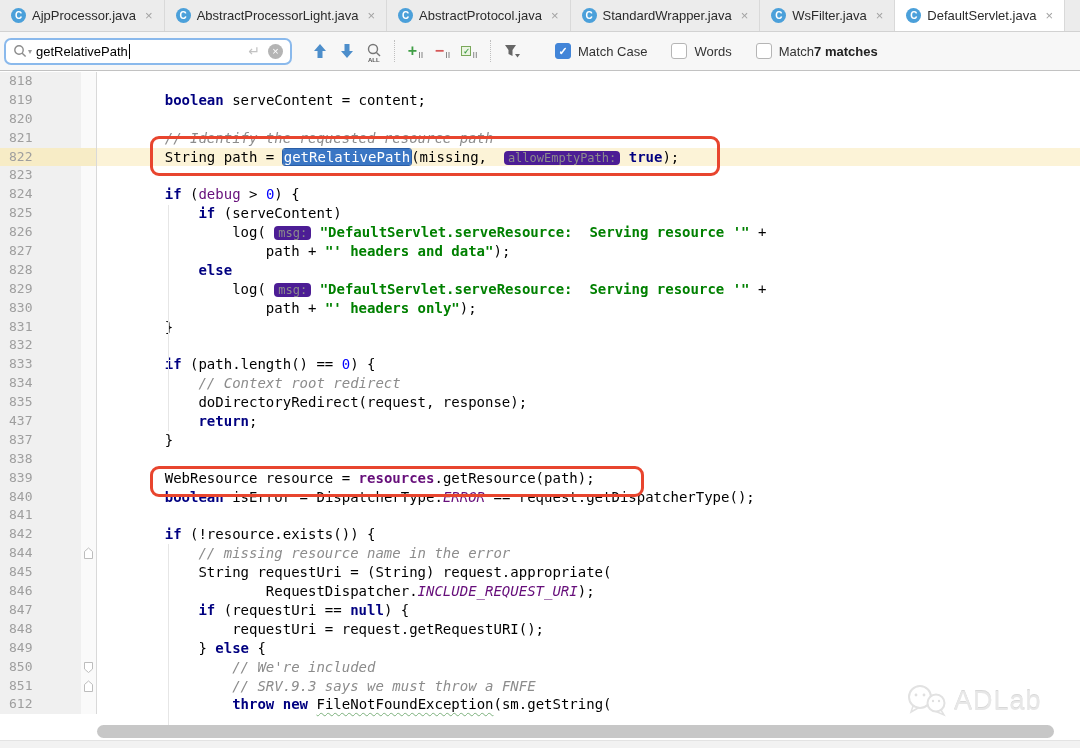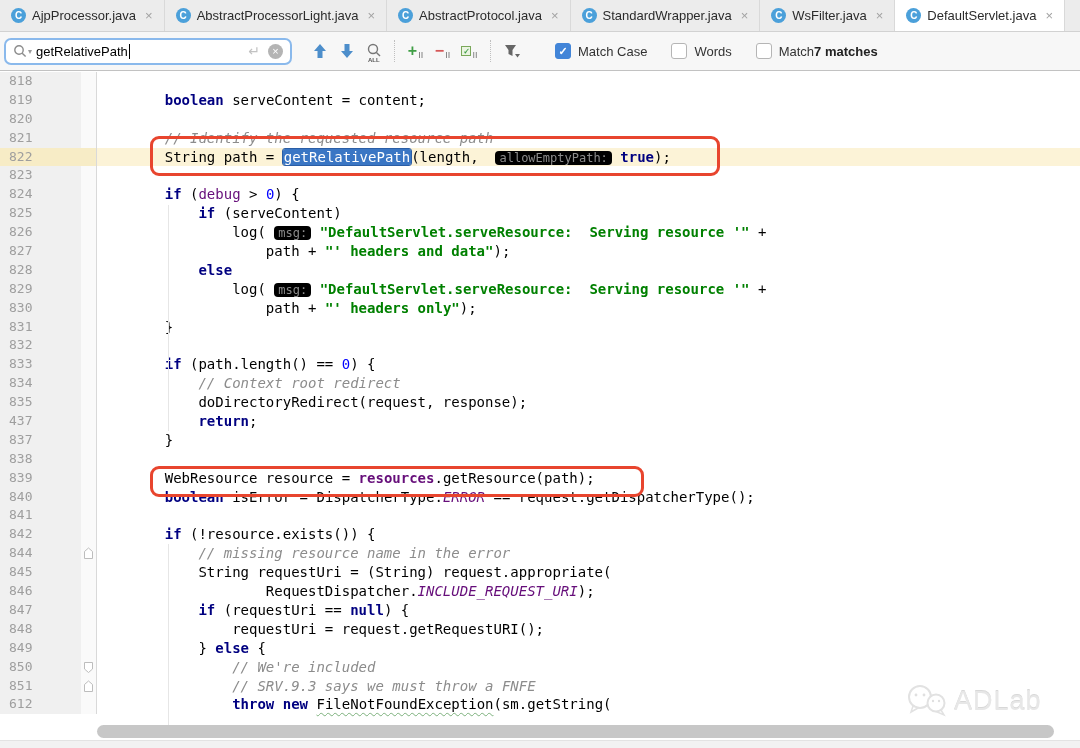--- a/index.html
+++ b/index.html
@@ -57,21 +57,21 @@
   .lc { white-space:pre; padding-left:34px; color:#000; }
   .row.current { background:#fcf3d7; }
   .row.current .ln { background:linear-gradient(to right,#f7ecc6 96px,#d9d9d9 96px,#d9d9d9 97px); }
   .kw   { color:#000080; font-weight:bold; }
   .str  { color:#008000; font-weight:bold; }
   .com  { color:#8c8c8c; font-style:italic; }
   .fld  { color:#660e7a; }
   .fldb { color:#660e7a; font-weight:bold; }
   .sfld { color:#660e7a; font-weight:normal; font-style:italic; }
   .num  { color:#0000ff; }
-  .hint { background:#000000; color:#8c8c8c; border-radius:4px; padding:0 4px; font-size:12px; }
+  .hint { background:#4c1d95; color:#8c8c8c; border-radius:4px; padding:0 4px; font-size:12px; }
   .sel  { background:#3a76c4; color:#fff; outline:1px solid #2b5ea6; border-radius:2px; padding:0 1px; }
   .wavy { text-decoration:underline wavy #7bb07b 1px; text-underline-offset:3px; }
   .marker { position:absolute; right:3px; top:3px; }
   .iguide { position:absolute; width:1px; background:#e6e6e6; }
 
   .annot { position:absolute; border:3px solid #e8452e; border-radius:9px; z-index:5; }
 
   .hscroll-thumb { position:absolute; left:97px; top:725px; width:957px; height:13px;
                    background:#c7c7c7; border-radius:7px; z-index:6; }
   .bottomstrip { position:absolute; left:0; top:740px; width:1080px; height:8px;
@@ -206,21 +206,21 @@
         <div class="row">
           <div class="ln">820</div>
           <div class="lc"></div>
         </div>
         <div class="row">
           <div class="ln">821</div>
           <div class="lc">    <span class="com">// Identify the requested resource path</span></div>
         </div>
         <div class="row current">
           <div class="ln">822</div>
-          <div class="lc">    <span>String path = </span><span class="sel">getRelativePath</span><span>(length,  </span><span class="hint">allowEmptyPath:</span><span> </span><span class="kw">true</span><span>);</span></div>
+          <div class="lc">    <span>String path = </span><span class="sel">getRelativePath</span><span>(missing,  </span><span class="hint">allowEmptyPath:</span><span> </span><span class="kw">true</span><span>);</span></div>
         </div>
         <div class="row">
           <div class="ln">823</div>
           <div class="lc"></div>
         </div>
         <div class="row">
           <div class="ln">824</div>
           <div class="lc">    <span class="kw">if</span><span> (</span><span class="fld">debug</span><span> &gt; </span><span class="num">0</span><span>) {</span></div>
         </div>
         <div class="row">

